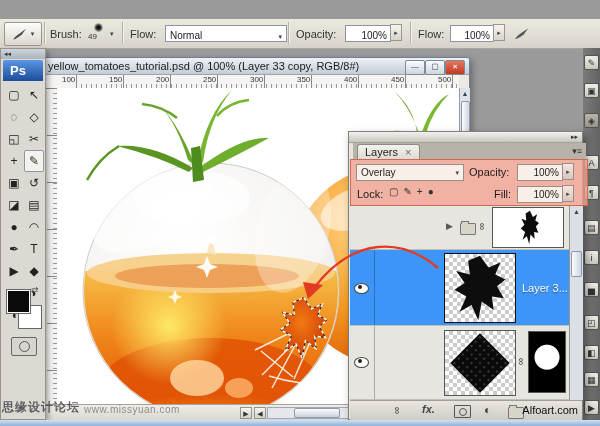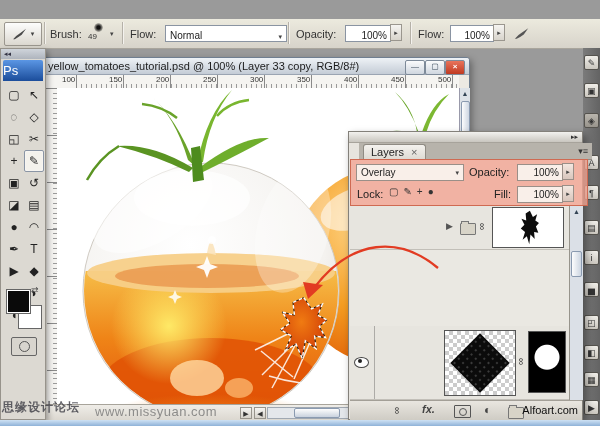--- a/index.html
+++ b/index.html
@@ -11,21 +11,21 @@
   .mi{padding:0 9px;line-height:18px;cursor:default;}
   .optbar{left:0;top:19px;width:600px;height:29px;background:linear-gradient(#eceade,#d7d3ca);border-bottom:1px solid #a9a59c;}
   .obox{position:absolute;background:#fff;border:1px solid #8a94a2;height:15px;font-size:10px;display:flex;align-items:flex-end;box-sizing:content-box;}
   .spin{position:absolute;width:12px;height:17px;background:linear-gradient(#f5f4f1,#d8d4cc);border:1px solid #9a968e;font-size:7px;display:flex;align-items:center;justify-content:center;color:#444;box-sizing:border-box;}
   .olbl{position:absolute;top:9px;font-size:11px;color:#333;}
   .sep{position:absolute;top:3px;width:1px;height:22px;background:#b5b1a8;border-right:1px solid #f4f2ee;}
   .toolbtn{position:absolute;left:4px;top:3px;width:36px;height:22px;border:1px solid #9a968e;border-radius:2px;background:linear-gradient(#fdfdfc,#dcd8d0);display:flex;align-items:center;justify-content:center;gap:3px;}
   
   .toolbox{left:0;top:48px;width:46px;height:372px;background:#dcd9d2;border:1px solid #97938b;box-shadow:2px 3px 6px rgba(0,0,0,.35);box-sizing:border-box;z-index:20;}
   .tb-head{position:absolute;left:0;top:0;width:100%;height:10px;background:linear-gradient(#cfd4db,#aeb4bd);font-size:7px;color:#334;line-height:10px;padding-left:3px;box-sizing:border-box;}
-  .tb-logo{position:absolute;left:2px;top:11px;width:40px;height:21px;background:linear-gradient(#5b96e4,#1b4d9b);color:#fff;font-weight:normal;font-size:13px;line-height:21px;box-sizing:border-box;border-radius:2px 2px 0 0;}
+  .tb-logo{position:absolute;left:2px;top:11px;width:40px;height:21px;background:linear-gradient(#5b96e4,#1b4d9b);color:#fff;font-weight:bold;font-size:13px;line-height:21px;padding-left:7px;box-sizing:border-box;border-radius:2px 2px 0 0;}
   .tools{position:absolute;left:3px;top:35px;display:grid;grid-template-columns:20px 20px;grid-auto-rows:22px;}
   .tool{display:flex;align-items:center;justify-content:center;font-size:12px;color:#222;}
   .tool.sel{background:#f4f2ec;border:1px solid #8a95a5;border-radius:2px;box-shadow:inset 0 0 2px #fff;}
   .swatch{position:absolute;border:1px solid #666;box-shadow:0 0 0 1px #fff inset;}
   .qmask{position:absolute;left:10px;top:288px;width:24px;height:17px;border:1px solid #666;border-radius:2px;background:#d8d5ce;display:flex;align-items:center;justify-content:center;}
   .qmask i{display:block;width:9px;height:9px;border:1px solid #555;border-radius:50%;}
   
   .docwin{left:30px;top:57px;width:440px;height:363px;background:#ece9e3;border:1px solid #6f7e90;border-radius:3px 3px 0 0;box-shadow:2px 3px 7px rgba(0,0,0,.35);z-index:10;box-sizing:border-box;}
   .titlebar{position:absolute;left:0;top:0;width:100%;height:17px;background:linear-gradient(#eef2f6,#c4ccd6);border-bottom:1px solid #9aa4b2;border-radius:3px 3px 0 0;line-height:16px;white-space:nowrap;overflow:hidden;font-size:11px;color:#1c1c1c;padding-left:17px;box-sizing:border-box;}
   .winbtn{position:absolute;top:2px;width:18px;height:13px;border:1px solid #7d8a99;border-radius:2px;background:linear-gradient(#fafbfc,#cfd6df);font-size:8px;line-height:11px;text-align:center;color:#345;}
@@ -41,21 +41,21 @@
   .canvas{position:absolute;left:26px;top:30px;width:402px;height:316px;background:#fff;overflow:hidden;}
   .vscroll{position:absolute;left:428px;top:30px;width:11px;height:316px;background:#dde2e8;border-left:1px solid #99a;box-sizing:border-box;font-size:7px;color:#345;text-align:center;}
   .vthumb{position:absolute;left:1px;top:13px;width:9px;height:70px;background:linear-gradient(90deg,#fdfdfd,#cdd6e2);border:1px solid #8a9ab0;border-radius:2px;box-sizing:border-box;}
   .statusbar{position:absolute;left:0;top:346px;width:100%;height:17px;background:linear-gradient(#efede8,#d9d5cd);border-top:1px solid #a8a49b;font-size:10px;}
   .hbtn{position:absolute;top:2px;width:12px;height:12px;background:linear-gradient(#f6f5f2,#d5d1c9);border:1px solid #98948c;font-size:7px;line-height:11px;text-align:center;color:#333;box-sizing:border-box;}
   .htrack{position:absolute;left:236px;top:2px;width:166px;height:12px;background:#e4e7eb;border:1px solid #a0a8b2;box-sizing:border-box;}
   .hthumb{position:absolute;left:26px;top:0px;width:46px;height:10px;background:linear-gradient(#fdfdfd,#c9d2de);border:1px solid #8a9ab0;border-radius:2px;box-sizing:border-box;}
   
   .lpanel{left:348px;top:131px;width:235px;height:289px;background:#e7e4de;border:1px solid #83807a;box-shadow:3px 4px 8px rgba(0,0,0,.4);z-index:30;box-sizing:border-box;}
   .lp-top{position:absolute;left:0;top:0;width:100%;height:11px;background:linear-gradient(#f2f1ee,#c9c6bf);border-bottom:1px solid #a7a39b;font-size:7px;color:#333;text-align:right;line-height:10px;padding-right:4px;box-sizing:border-box;}
-  .lp-tabs{position:absolute;left:10px;top:11px;width:100%;height:16px;background:#b7b3ab;border-bottom:1px solid #8f8b83;}
+  .lp-tabs{position:absolute;left:4px;top:11px;width:100%;height:16px;background:#b7b3ab;border-bottom:1px solid #8f8b83;}
   .lp-tab{position:absolute;left:4px;top:1px;height:14px;padding:0 7px;background:linear-gradient(#f4f2ee,#dedbd4);border:1px solid #8f8b83;border-bottom:none;border-radius:3px 3px 0 0;font-size:11px;line-height:14px;color:#222;}
   .lp-menu{position:absolute;right:4px;top:3px;font-size:9px;color:#333;}
   .lp-ctrl{position:absolute;left:1px;top:27px;width:238px;height:47px;background:rgba(243,164,146,.78);border:1px solid #cf6a52;box-sizing:border-box;}
   .pbox{position:absolute;background:#f9efe9;border:1px solid #9a8f88;height:15px;font-size:10px;display:flex;align-items:center;box-sizing:content-box;}
   .pspin{position:absolute;width:12px;height:17px;background:linear-gradient(#f3e7e0,#d8c6bd);border:1px solid #9a8f88;font-size:7px;display:flex;align-items:center;justify-content:center;color:#444;box-sizing:border-box;}
   .plbl{position:absolute;font-size:11px;color:#222;}
   .lockicons{position:absolute;left:38px;top:26px;display:flex;gap:5px;font-size:10px;color:#333;}
   .lp-list{position:absolute;left:1px;top:74px;width:233px;height:194px;background:#eae8e2;overflow:hidden;}
   .lrow{position:absolute;left:0;width:219px;border-bottom:1px solid #c2bfb8;box-sizing:border-box;}
   .eye{width:13px;height:9px;border:1px solid #444;border-radius:50%;background:#fdfdfd;position:relative;display:inline-block;}
@@ -71,21 +71,21 @@
   .lp-foot{position:absolute;left:1px;top:268px;width:232px;height:19px;background:linear-gradient(#e9e6e0,#cfccc4);border-top:1px solid #a39f97;font-size:11px;color:#444;}
   .maskbox{position:absolute;width:15px;height:11px;border:1px solid #555;border-radius:1px;display:flex;align-items:center;justify-content:center;}
   .maskbox i{display:block;width:6px;height:6px;border:1px solid #555;border-radius:50%;}
   
   .dock{left:583px;top:48px;width:17px;height:378px;background:linear-gradient(90deg,#7b7b7b,#636363);z-index:15;}
   .dicon{position:absolute;left:1px;width:15px;height:15px;background:linear-gradient(#efede8,#cbc7bf);border:1px solid #55534e;border-radius:2px;font-size:9px;line-height:14px;text-align:center;color:#333;box-sizing:border-box;}
   .dicon.sel{background:linear-gradient(#b9b5ad,#98948c);}
   
   .taskbar{left:0;top:420px;width:600px;height:6px;background:linear-gradient(#cfe2f4,#8fb2d8);z-index:45;}
   .wm-forum{left:2px;top:399px;font-size:12px;font-weight:bold;color:#3c3c44;opacity:.8;z-index:50;letter-spacing:1px;}
-  .wm-site{left:95px;top:404px;font-size:13px;color:#6f6f6f;opacity:.75;z-index:50;letter-spacing:.5px;}
+  .wm-site{left:84px;top:404px;font-size:10px;color:#6f6f6f;opacity:.75;z-index:50;letter-spacing:.5px;}
   .note-arrow{left:0;top:0;width:600px;height:426px;z-index:40;pointer-events:none;}
   .brand{position:absolute;right:4px;top:3px;font-size:11px;color:#0c0c0c;}
 </style>
 </head>
 <body>
 
 <div class="app">
 
 
   <div class="abs optbar">
@@ -334,20 +334,31 @@
         <span class="linkg" style="position:absolute;left:129px;top:15px">∞</span>
         <div class="thumb" style="left:142px;top:1px;width:72px;height:41px;background:#fff">
           <svg width="70" height="39" viewBox="0 0 32 40" preserveAspectRatio="xMidYMid meet">
               <g transform="translate(8,2) scale(0.62,0.9)">
                 <path d="M16 1 L21 8 L28 5 L25 12 L31 15 L26 19 L30 26 L23 25 L24 33 L17 28 L15 39 L11 30 L4 34 L8 25 L1 21 L7 17 L2 10 L10 12 L9 4 Z" fill="#0d0d0d"></path>
               </g>
             </svg>
         </div>
       </div>
 
+      <div class="lrow" style="top:44px;height:76px;background:#3d96f7">
+        <div class="eyecell">
+            <span class="eye" style="position:absolute;left:4px;top:33px"></span>
+          </div>
+        <div class="thumb checker" style="left:94px;top:3px;width:72px;height:70px;border-color:#111">
+          <svg width="70" height="68" viewBox="0 0 32 40" preserveAspectRatio="xMidYMid meet">
+              <path d="M16 1 L21 8 L28 5 L25 12 L31 15 L26 19 L30 26 L23 25 L24 33 L17 28 L15 39 L11 30 L4 34 L8 25 L1 21 L7 17 L2 10 L10 12 L9 4 Z" fill="#0d0d0d"></path>
+            </svg>
+        </div>
+        <span style="position:absolute;left:172px;top:32px;color:#fff;text-shadow:0 1px 1px rgba(0,0,0,.4)">Layer 3...</span>
+      </div>
 
       <div class="lrow" style="top:120px;height:74px;background:#e7e5df">
         <div class="eyecell">
             <span class="eye" style="position:absolute;left:4px;top:31px"></span>
           </div>
         <div class="thumb checker" style="left:94px;top:4px;width:72px;height:66px">
           <div style="position:absolute;left:14px;top:11px;width:42px;height:42px;background:#0b0b0b;transform:rotate(45deg);background-image:radial-gradient(#3a3a3a 1px,transparent 1px);background-size:6px 6px"></div>
         </div>
         <span class="linkg" style="position:absolute;left:168px;top:30px">∞</span>
         <div class="thumb" style="left:178px;top:5px;width:38px;height:62px;background:radial-gradient(circle at 50% 42%,#ffffff 12px,#000000 13px)"></div>

